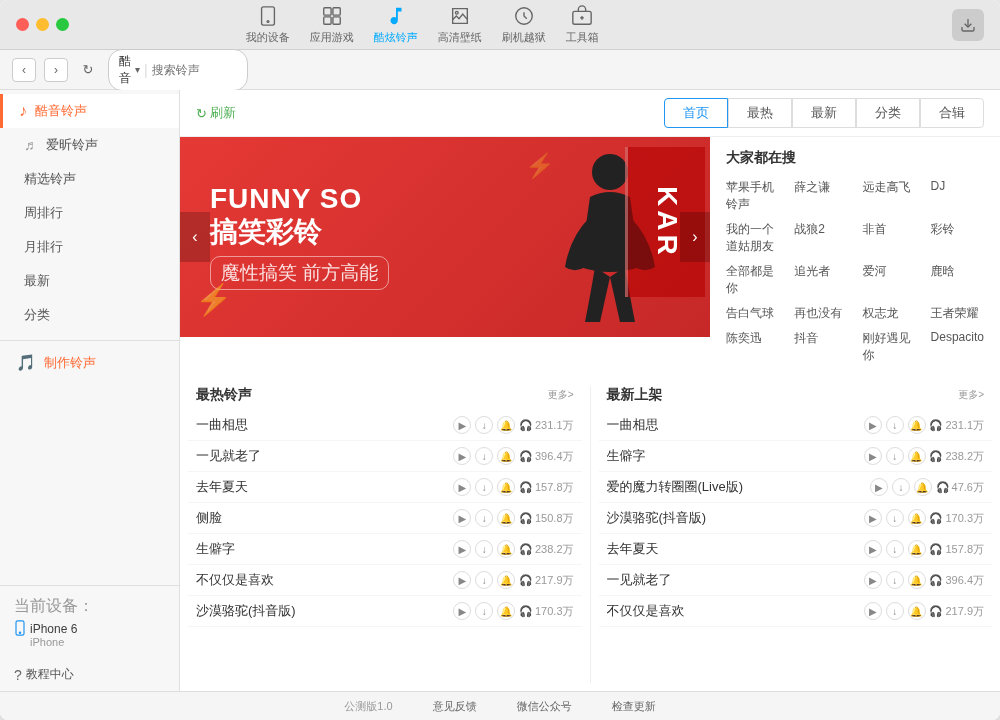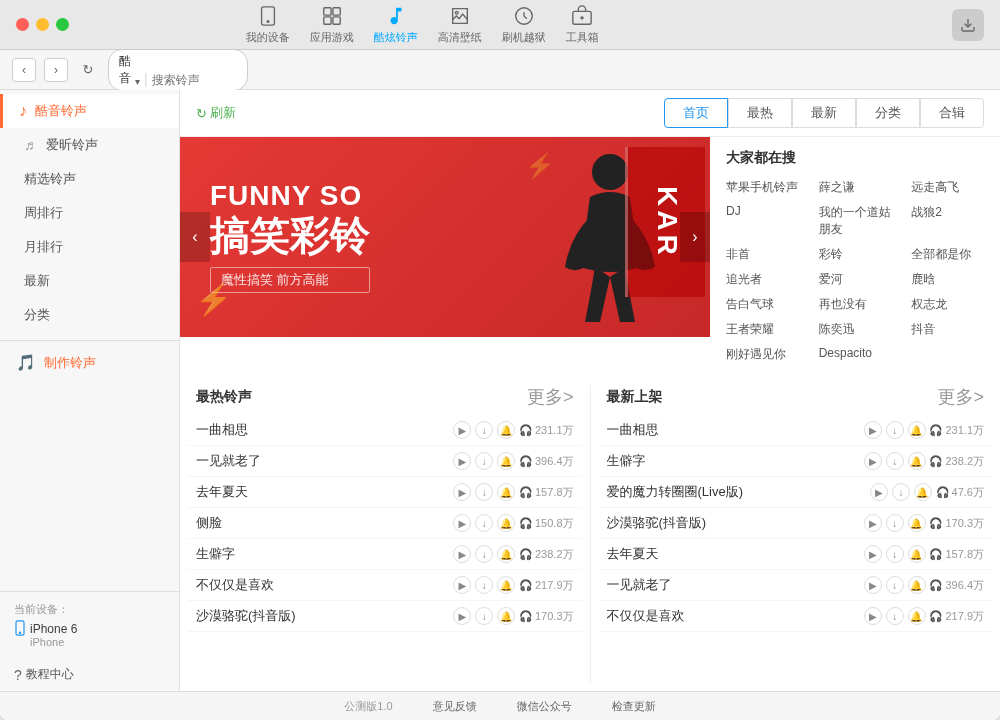--- a/index.html
+++ b/index.html
@@ -18,21 +18,21 @@
     .nav-icons { display: flex; gap: 20px; margin: 0 auto; }
     .nav-item { display: flex; flex-direction: column; align-items: center; gap: 3px; cursor: pointer; color: #666; font-size: 11px; }
     .nav-item.active { color: #00aaff; }
     .nav-item svg { width: 22px; height: 22px; }
     .window-btn { margin-left: auto; width: 32px; height: 32px; background: #ccc; border-radius: 6px; display: flex; align-items: center; justify-content: center; cursor: pointer; }
 
     
     .toolbar { background: #f5f5f5; height: 40px; display: flex; align-items: center; padding: 0 12px; gap: 8px; border-bottom: 1px solid #ddd; flex-shrink: 0; }
     .nav-btn { width: 24px; height: 24px; border: 1px solid #ccc; border-radius: 4px; background: #fff; display: flex; align-items: center; justify-content: center; cursor: pointer; font-size: 12px; color: #666; }
     .refresh-btn { width: 24px; height: 24px; display: flex; align-items: center; justify-content: center; cursor: pointer; color: #666; }
-    .search-bar { display: flex; align-items: flex-end; background: #fff; border: 1px solid #ccc; border-radius: 14px; padding: 3px 10px; gap: 4px; width: 140px; }
+    .search-bar { display: flex; align-items: center; background: #fff; border: 1px solid #ccc; border-radius: 14px; padding: 3px 10px; gap: 4px; width: 140px; }
     .search-bar input { border: none; outline: none; font-size: 12px; color: #999; background: transparent; width: 120px; }
 
     
     .main { display: flex; flex: 1; overflow: hidden; }
 
     
     .sidebar { width: 180px; background: #f7f7f7; border-right: 1px solid #e0e0e0; flex-shrink: 0; display: flex; flex-direction: column; }
     .sidebar-section { padding: 4px 0; }
     .sidebar-item { padding: 8px 16px; cursor: pointer; font-size: 13px; color: #555; display: flex; align-items: center; gap: 8px; }
     .sidebar-item.active { background: #fff; color: #ff6b35; font-weight: 500; border-left: 3px solid #ff6b35; }
@@ -58,29 +58,29 @@
     .banner-section { display: flex; gap: 0; flex-shrink: 0; }
     .banner-wrapper { position: relative; width: 530px; height: 200px; overflow: hidden; flex-shrink: 0; }
     .banner { width: 530px; height: 200px; background: linear-gradient(135deg, #e53935 0%, #c62828 100%); position: relative; display: flex; align-items: center; justify-content: center; overflow: hidden; }
     .banner-arrow { position: absolute; top: 50%; transform: translateY(-50%); width: 30px; height: 50px; background: rgba(0,0,0,0.2); display: flex; align-items: center; justify-content: center; cursor: pointer; color: #fff; font-size: 16px; z-index: 10; }
     .banner-arrow.left { left: 0; }
     .banner-arrow.right { right: 0; }
 
     
     .trending { flex: 1; padding: 12px 16px; }
     .trending-title { font-size: 14px; font-weight: 600; color: #333; margin-bottom: 10px; }
-    .trending-grid { display: grid; grid-template-columns: 1fr 1fr 1fr; gap: 4px 20px; }
+    .trending-grid { display: grid; grid-template-columns: 1fr 1fr 1fr 1fr; gap: 4px 20px; }
     .trending-item { font-size: 12px; color: #555; cursor: pointer; padding: 2px 0; }
 
     
     .lists-section { display: flex; gap: 0; flex: 1; }
     .song-list { flex: 1; padding: 0 8px; }
     .list-header { display: flex; align-items: center; justify-content: space-between; padding: 8px 8px 6px; }
     .list-title { font-size: 14px; font-weight: 600; color: #333; }
-    .list-more { font-size: 18px; color: #999; cursor: pointer; }
+    .list-more { font-size: 10px; color: #999; cursor: pointer; }
     .song-row { display: flex; align-items: center; padding: 6px 8px; border-bottom: 1px solid #f5f5f5; gap: 6px; }
     .song-name { flex: 1; font-size: 13px; color: #333; overflow: hidden; text-overflow: ellipsis; white-space: nowrap; }
     .song-icons { display: flex; gap: 4px; align-items: center; }
     .song-icon { width: 18px; height: 18px; border: 1px solid #ddd; border-radius: 50%; display: flex; align-items: center; justify-content: center; cursor: pointer; font-size: 10px; color: #888; flex-shrink: 0; }
     .song-count { font-size: 11px; color: #999; display: flex; align-items: center; gap: 2px; white-space: nowrap; }
 
     
     .bottom-bar { background: #f5f5f5; height: 29px; border-top: 1px solid #ddd; display: flex; align-items: center; justify-content: center; gap: 40px; font-size: 11px; color: #666; flex-shrink: 0; }
     .bottom-link { cursor: pointer; color: #666; }
     .version-text { color: #999; }
@@ -207,21 +207,21 @@
           <span>分类</span>
         </div>
       </div>
       <div class="sidebar-divider"></div>
       <div class="sidebar-make">
         <span style="font-size:16px;">🎵</span>
         <span>制作铃声</span>
       </div>
       <div style="flex:1;"></div>
       <div class="sidebar-footer">
-        <div style="font-size:11px;color:#999;margin-bottom:3px;font-family:Liberation Serif, serif;">当前设备：</div>
+        <div style="font-size:16px;color:#999;margin-bottom:3px;font-family:Liberation Serif, serif;">当前设备：</div>
         <div class="device-name">
           <svg width="12" height="16" viewBox="0 0 12 20" fill="none" stroke="#2196F3" stroke-width="1.5">
               <rect x="1" y="1" width="10" height="18" rx="2"></rect>
               <circle cx="6" cy="16" r="0.8" fill="#2196F3"></circle>
             </svg>
           <span>iPhone 6</span>
         </div>
         <div style="font-size:11px;color:#999;padding-left:16px;">iPhone</div>
       </div>
       <div class="tutorial-link">
@@ -256,22 +256,22 @@
         </div>
       </div>
 
       <div class="banner-section">
         <div class="banner-wrapper">
           <div class="banner">
             <div class="banner-arrow left">‹</div>
 
             <div style="position:absolute;left:30px;top:0;bottom:0;display:flex;flex-direction:column;justify-content:center;">
               <div style="font-size:28px;font-weight:900;color:#fff;letter-spacing:1px;line-height:1.1;">FUNNY SO</div>
-              <div style="font-size:40px;font-weight:900;color:#fff;line-height:1.2;">搞笑彩铃</div>
-              <div style="font-size:13px;color:rgba(255,255,255,0.85);margin-top:8px;border:1px solid rgba(255,255,255,0.5);padding:3px 10px;display:inline-block;border-radius:2px;">魔性搞笑  前方高能</div>
+              <div style="font-size:28px;font-weight:900;color:#fff;line-height:1.2;">搞笑彩铃</div>
+              <div style="font-size:19px;color:rgba(255,255,255,0.85);margin-top:8px;border:1px solid rgba(255,255,255,0.5);padding:3px 10px;display:inline-block;border-radius:10px;">魔性搞笑  前方高能</div>
             </div>
 
             <div style="position:absolute;right:50px;top:0;height:200px;display:flex;align-items:center;">
               <svg width="100" height="180" viewBox="0 0 100 180" fill="none">
                 <ellipse cx="50" cy="25" rx="18" ry="18" fill="#222"></ellipse>
                 <path d="M30 50 Q50 40 70 50 L80 120 Q50 130 20 120 Z" fill="#222"></path>
                 <path d="M30 70 Q10 90 5 120 Q20 130 35 110 L40 80Z" fill="#222"></path>
                 <path d="M70 70 Q90 90 95 120 Q80 130 65 110 L60 80Z" fill="#222"></path>
                 <path d="M35 120 Q30 150 25 175 L40 175 L50 130Z" fill="#222"></path>
                 <path d="M65 120 Q70 150 75 175 L60 175 L50 130Z" fill="#222"></path>

